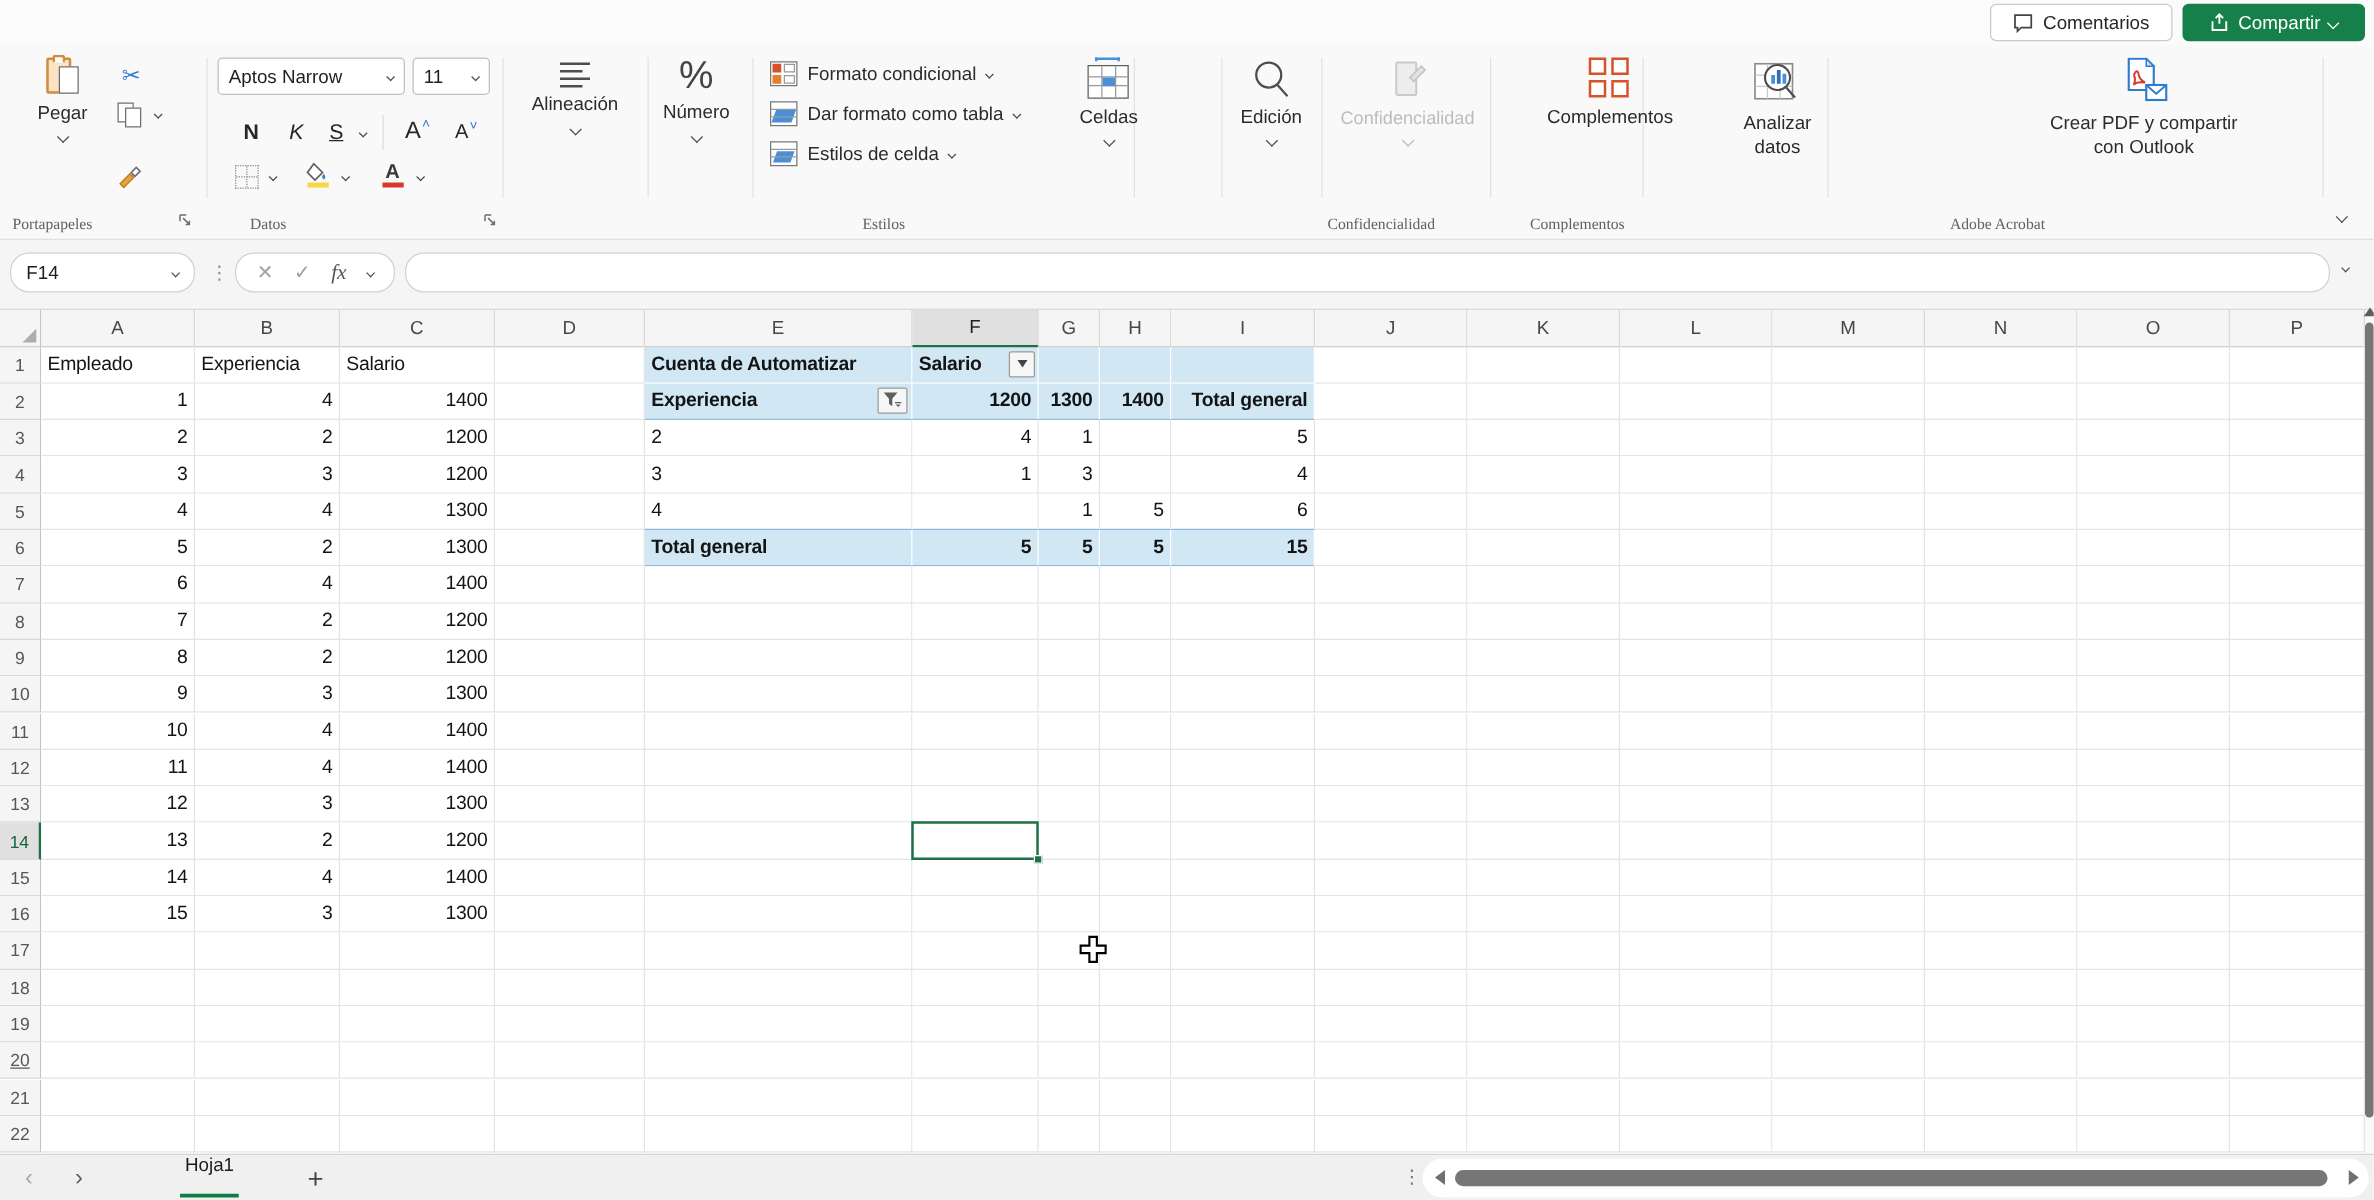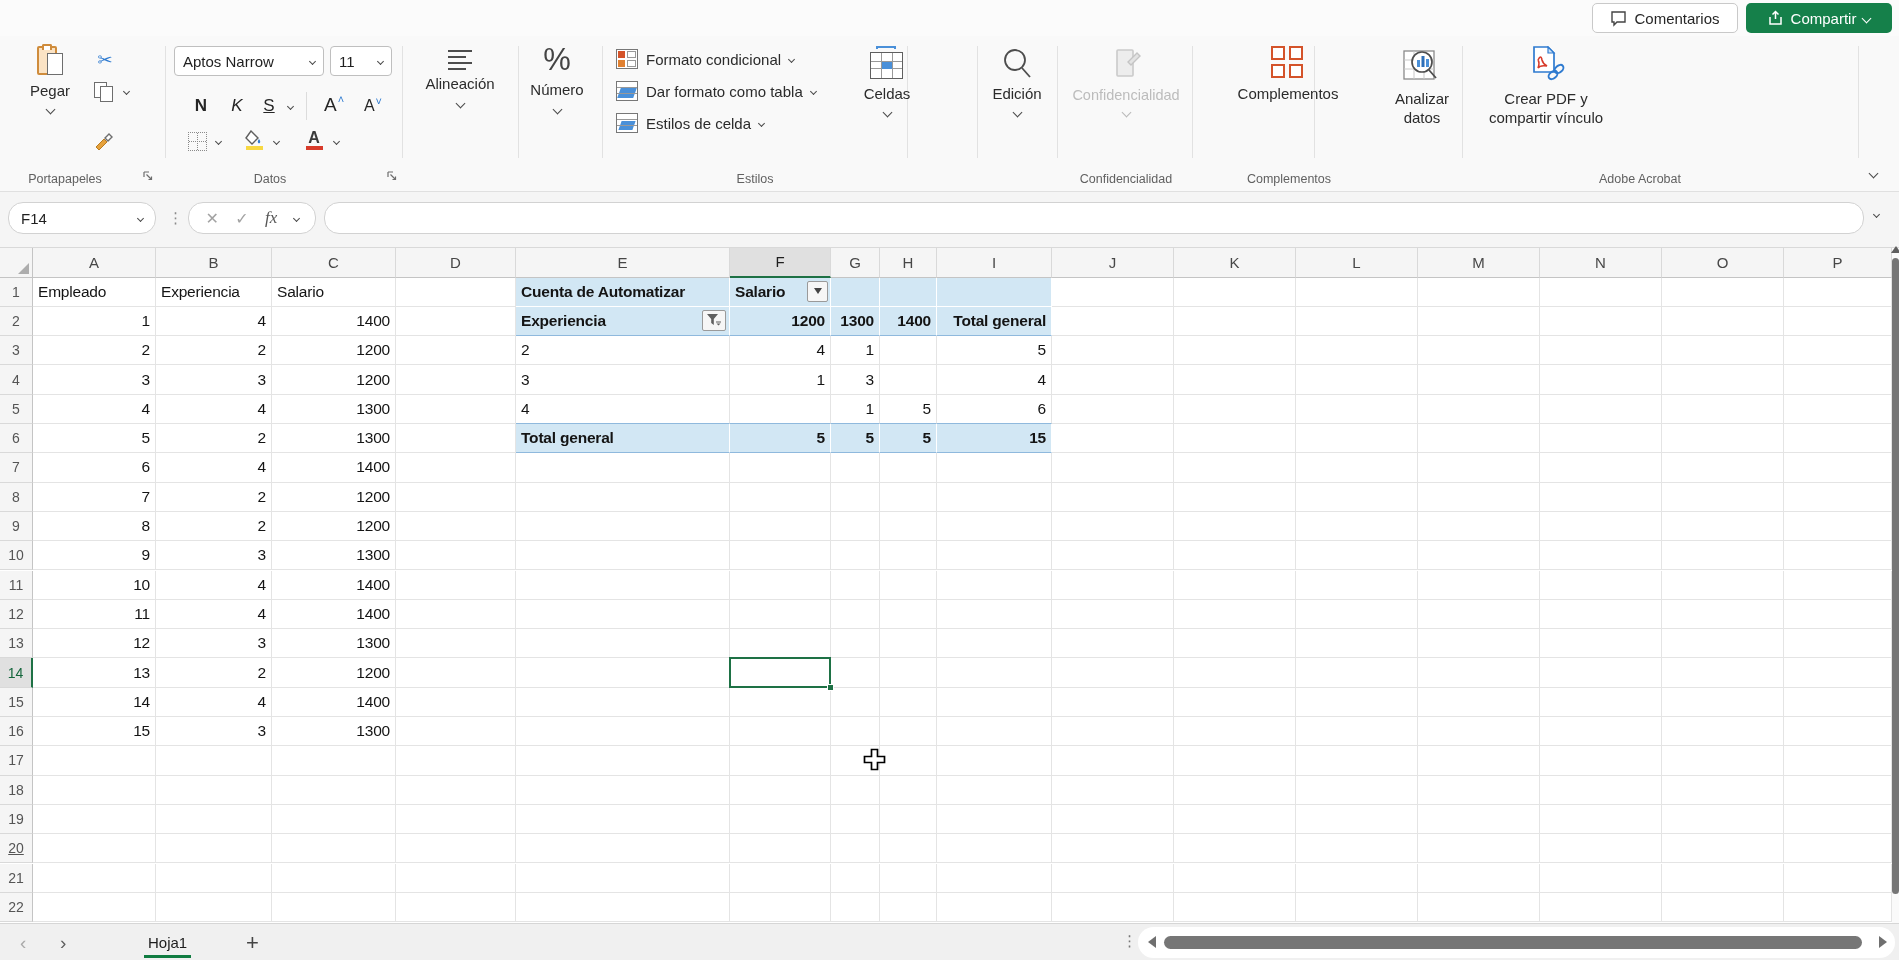--- a/index.html
+++ b/index.html
@@ -12,21 +12,21 @@
   #menubar { left:4px; top:0; height:36px; display:flex; align-items:center; }
   .mtab { position:relative; padding:0 13px; font-size:15px; color:#3b3b3b; line-height:36px; cursor:default; white-space:nowrap; }
   .mtab.active { color:#1c1c1c; font-weight:700; }
   .mtab.active .munderline { position:absolute; left:11px; right:11px; bottom:1px; height:3px; background:#107c41; border-radius:2px; }
   #comments-btn { left:1592px; top:3px; width:146px; height:30px; background:#fff; border:1px solid #c9c9c9; border-radius:5px; display:flex; align-items:center; justify-content:center; gap:7px; font-size:15px; color:#262626; }
   #share-btn { left:1746px; top:3px; width:146px; height:30px; background:#15804a; border-radius:5px; display:flex; align-items:center; justify-content:center; gap:7px; font-size:15px; color:#fff; }
 
   
   #ribbon { left:0; top:36px; width:1899px; height:156px; background:#f9f9f9; border-bottom:1px solid #e0e0e0; }
   .vsep { position:absolute; top:10px; width:1px; height:112px; background:#e2e2e2; }
-  .grp-label { position:absolute; top:136px; font-size:12.5px; color:#616161; text-align:center; white-space:nowrap; }
+  .grp-label { position:absolute; top:136px; font-size:12.5px; color:#616161; text-align:left; white-space:nowrap;font-family:Liberation Serif, serif; }
   .cv { display:inline-block; width:7px; height:7px; border-right:1.6px solid #494949; border-bottom:1.6px solid #494949; transform:rotate(45deg); }
   .cv.sm { width:5px; height:5px; }
   .cv.gray { border-color:#b9b9b9; }
   .bigbtn { position:absolute; display:flex; flex-direction:column; align-items:center; font-size:15px; color:#2b2b2b; }
   .bigbtn .lbl { margin-top:5px; white-space:nowrap; }
   .launcher { position:absolute; width:12px; height:12px; color:#6d6d6d; }
   .combo { position:absolute; background:#fff; border:1px solid #bfbfbf; border-radius:4px; display:flex; align-items:center; font-size:15px; color:#1f1f1f; padding:0 8px; justify-content:space-between; }
   .sbtn { position:absolute; display:flex; align-items:center; justify-content:center; }
   .rowbtn { position:absolute; display:flex; align-items:center; gap:8px; font-size:15px; color:#2b2b2b; height:26px; }
   .clrbar { width:17px; height:4px; margin-top:1px; }
@@ -76,21 +76,21 @@
   #fill-handle { width:7px; height:7px; background:#1e7145; border:1.5px solid #fff; }
 
   
   #vscroll-track { left:1892px; top:248px; width:7px; height:675px; background:#fafafa; }
   #vscroll-thumb { left:1892px; top:258px; width:7px; height:636px; background:#767676; border-radius:4px; }
   #vscroll-up { left:1891px; top:246px; width:0; height:0; border-left:5px solid transparent; border-right:5px solid transparent; border-bottom:7px solid #5f5f5f; }
 
   
   #sheetbar { left:0; top:923px; width:1899px; height:37px; background:#f0f0f0; border-top:1px solid #d6d6d6; }
   .navarr { position:absolute; top:0; height:37px; display:flex; align-items:center; font-size:19px; }
-  #tab-hoja { position:absolute; left:138px; top:0; height:36px; display:flex; align-items:center; font-size:15px; color:#1c1c1c; padding:0 10px; }
+  #tab-hoja { position:absolute; left:138px; top:0; height:36px; display:flex; font-size:15px; color:#1c1c1c; padding:0 10px; }
   #tab-hoja .tabline { position:absolute; left:6px; right:6px; bottom:2px; height:3px; background:#107c41; }
   #hscroll { position:absolute; left:1138px; top:3px; width:757px; height:31px; background:#fff; border-radius:16px; }
   #hthumb { position:absolute; left:26px; top:9px; width:698px; height:13px; background:#767676; border-radius:7px; }
   .harr { position:absolute; top:9px; width:0; height:0; border-top:6.5px solid transparent; border-bottom:6.5px solid transparent; }
   #harr-l { left:10px; border-right:8px solid #6f6f6f; }
   #harr-r { right:8px; border-left:8px solid #6f6f6f; }
 
   svg { display:block; }
 </style>
 </head>
@@ -294,29 +294,29 @@
         <line x1="21" y1="5" x2="21" y2="33" stroke="#c9c9c9"></line>
       <circle cx="19" cy="16" r="10" fill="#fff" stroke="#4d4d4d" stroke-width="1.7"></circle>
       <rect x="14" y="14" width="3" height="7" fill="#4a90d9"></rect>
         <rect x="18.5" y="10" width="3" height="11" fill="#2e6fb8"></rect>
         <rect x="23" y="13" width="3" height="8" fill="#4a90d9"></rect>
       <line x1="26" y1="24" x2="33" y2="32" stroke="#4d4d4d" stroke-width="1.8"></line>
     </svg>
     <span class="lbl" style="text-align:center; white-space:normal; line-height:19px">Analizar datos</span>
   </div>
 
-  <div class="bigbtn" style="left:1472px; top:10px; width:148px">
+  <div class="bigbtn" style="left:1630px; top:10px; width:170px">
     <svg width="40" height="38" viewBox="0 0 40 38">
       <path d="M8 1 h14 l6 6 v19 h-20 z" fill="#fff" stroke="#2f7bd0" stroke-width="1.7"></path>
       <path d="M22 1 l6 6 h-6 z" fill="#cfe3f7" stroke="#2f7bd0" stroke-width="1.2"></path>
       <path d="M12 14 q3 -6 4 0 q1 4 5 6 q-7 -1 -9 2 q2 -5 0 -8" fill="none" stroke="#d83b2b" stroke-width="1.6"></path>
-      <ellipse cx="27" cy="29" rx="5" ry="3.4" transform="rotate(-40 27 29)" fill="none" stroke="#2f7bd0" stroke-width="2"></ellipse>
-      <ellipse cx="33" cy="23" rx="5" ry="3.4" transform="rotate(-40 33 23)" fill="none" stroke="#2f7bd0" stroke-width="2"></ellipse>
+      <rect x="22" y="22" width="16" height="12" fill="#fff" stroke="#2f7bd0" stroke-width="1.7"></rect>
+      <path d="M22 22 l8 7 l8 -7" fill="none" stroke="#2f7bd0" stroke-width="1.5"></path>
     </svg>
-    <span class="lbl" style="text-align:center; white-space:normal; line-height:19px">Crear PDF y compartir vínculo</span>
+    <span class="lbl" style="text-align:center; white-space:normal; line-height:19px">Crear PDF y compartir con Outlook</span>
   </div>
 
   <div class="grp-label" style="left:10px; width:110px">Portapapeles</div>
   <div class="grp-label" style="left:200px; width:140px">Datos</div>
   <div class="grp-label" style="left:690px; width:130px">Estilos</div>
   <div class="grp-label" style="left:1062px; width:128px">Confidencialidad</div>
   <div class="grp-label" style="left:1224px; width:130px">Complementos</div>
   <div class="grp-label" style="left:1560px; width:160px">Adobe Acrobat</div>
 
   <span class="cv" style="position:absolute; left:1870px; top:134px"></span>

